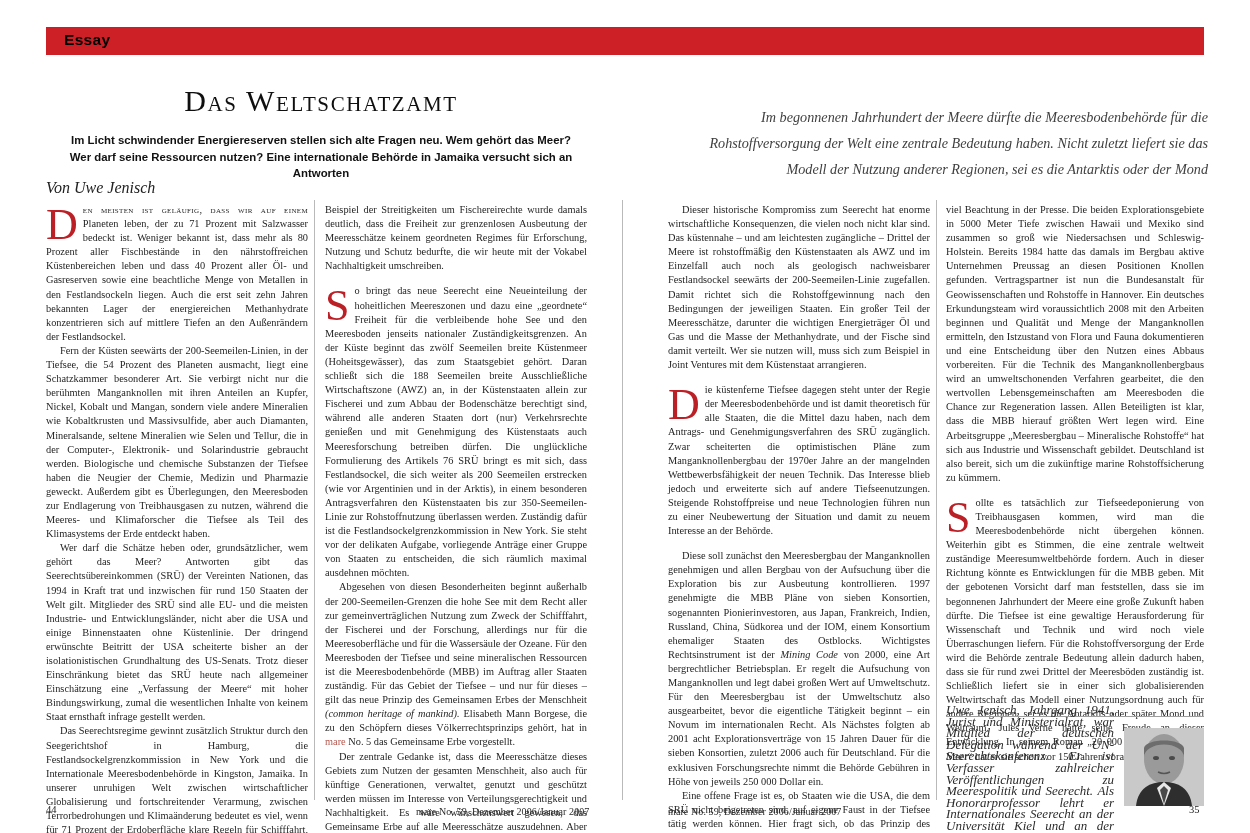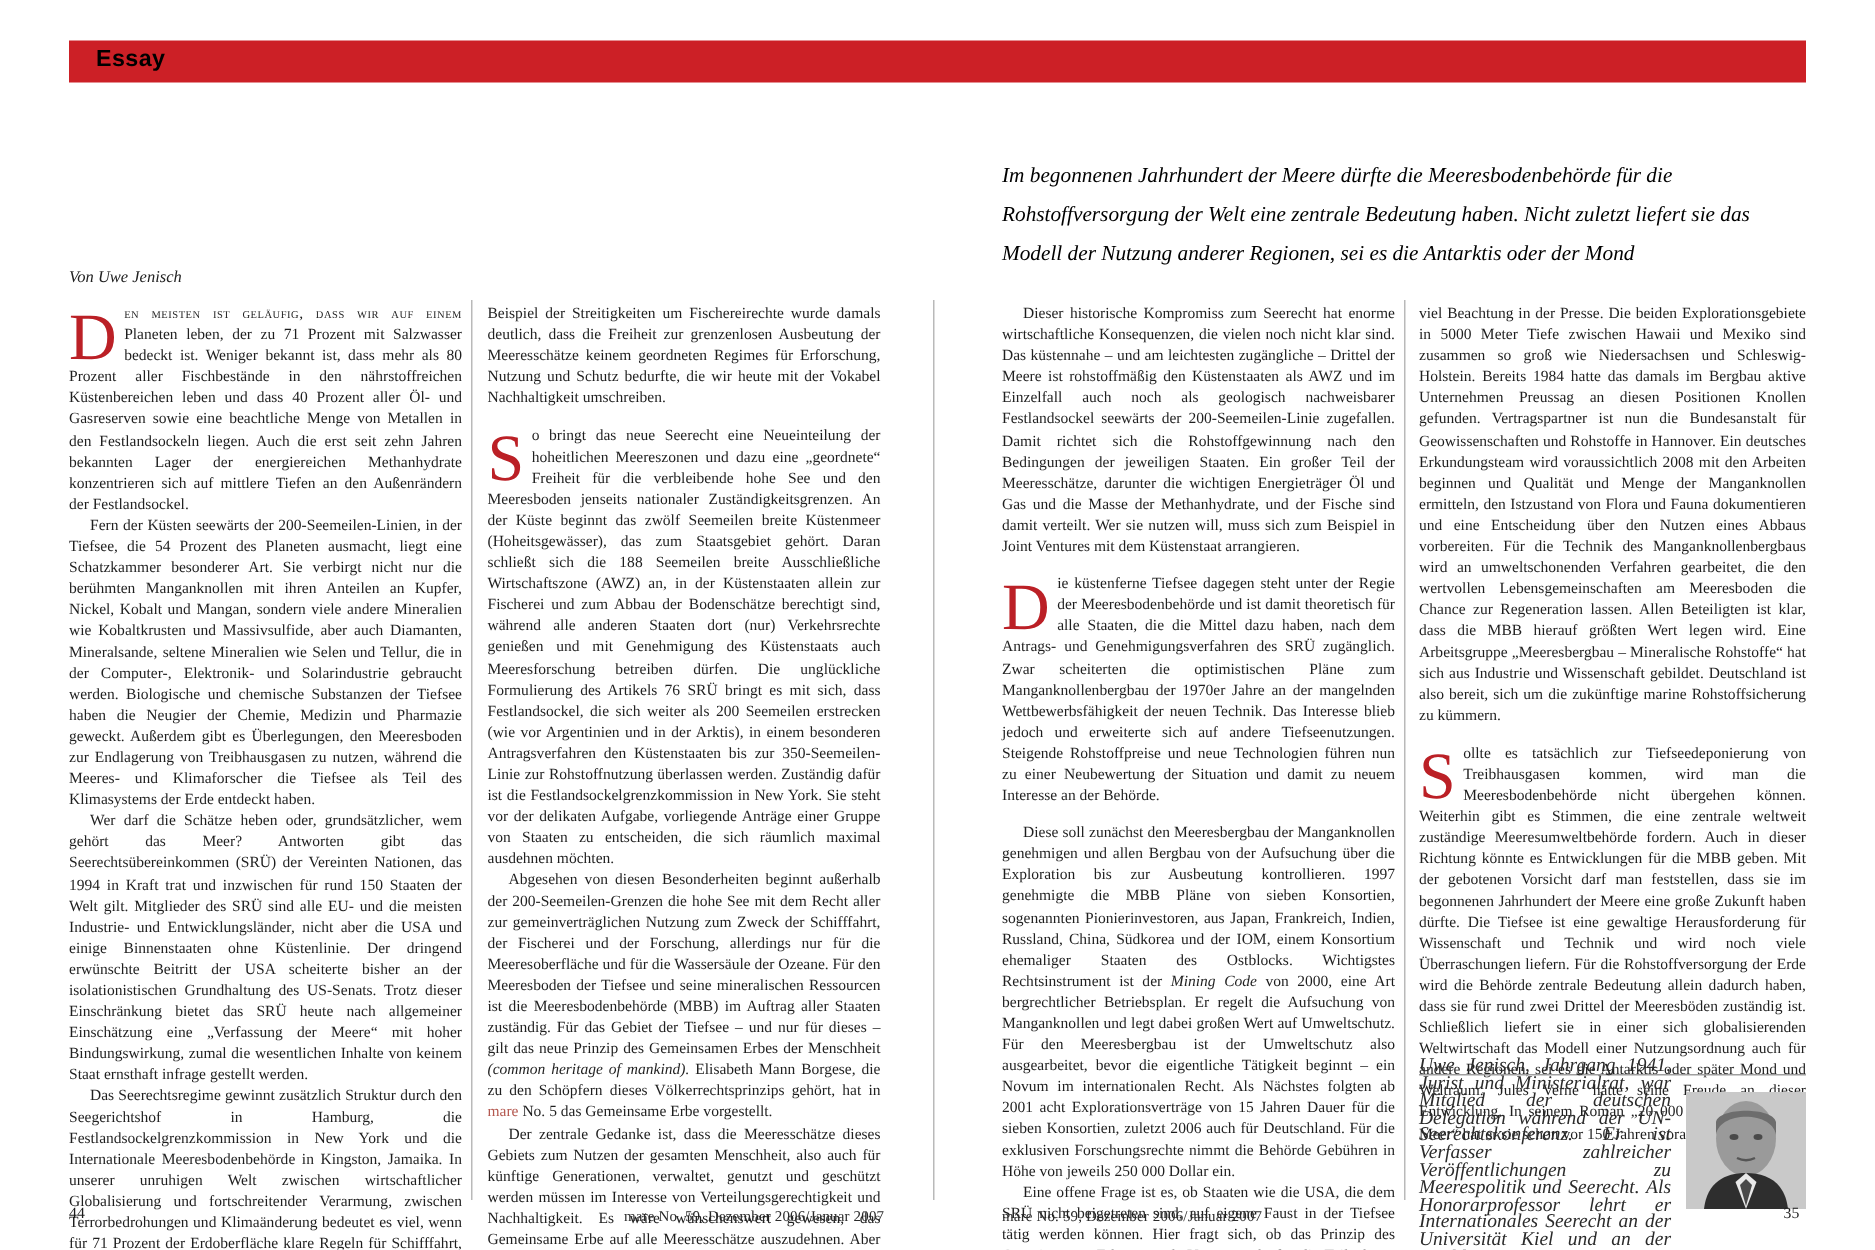--- a/index.html
+++ b/index.html
@@ -67,36 +67,36 @@
     color: #111111;
     margin: 0;
   }
 
   .byline {
     position: absolute;
     left: 46px;
     top: 179px;
     font-family: "Liberation Serif", "DejaVu Serif", serif;
     font-style: italic;
-    font-size: 11px;
+    font-size: 16px;
     color: #222222;
   }
 
   
   .pullquote {
     position: absolute;
     left: 668px;
     top: 104px;
     width: 540px;
-    text-align: left;
+    text-align: right;
     font-family: "Liberation Serif", "DejaVu Serif", serif;
     font-style: italic;
     font-size: 14.2px;
     line-height: 26px;
-    color: #000000;
+    color: #404040;
   }
 
   
   .col {
     position: absolute;
     top: 203px;
     width: 262px;
     font-size: 10.35px;
     line-height: 14.1px;
     text-align: justify;
@@ -207,20 +207,25 @@
 </style>
 </head>
 <body>
 
 <div class="spread">
 
   <div class="banner">
     <div class="banner-label">Essay</div>
   </div>
 
+  <div class="headline-zone">
+    <h1 class="headline">Das Weltschatzamt</h1>
+    <p class="deck">Im Licht schwindender Energiereserven stellen sich alte Fragen neu. Wem gehört das Meer?</p>
+    <p class="deck">Wer darf seine Ressourcen nutzen? Eine internationale Behörde in Jamaika versucht sich an Antworten</p>
+  </div>
 
   <div class="byline">Von Uwe Jenisch</div>
 
   <div class="pullquote">Im begonnenen Jahrhundert der Meere dürfte die Meeresbodenbehörde für die Rohstoffversorgung der Welt eine zentrale Bedeutung haben. Nicht zuletzt liefert sie das Modell der Nutzung anderer Regionen, sei es die Antarktis oder der Mond</div>
 
   <div class="vrule" style="left:314px; top:200px; height:600px;"></div>
   <div class="vrule" style="left:622px; top:200px; height:600px;"></div>
   <div class="vrule" style="left:936px; top:200px; height:600px;"></div>
 
   <div class="col" id="col1">

